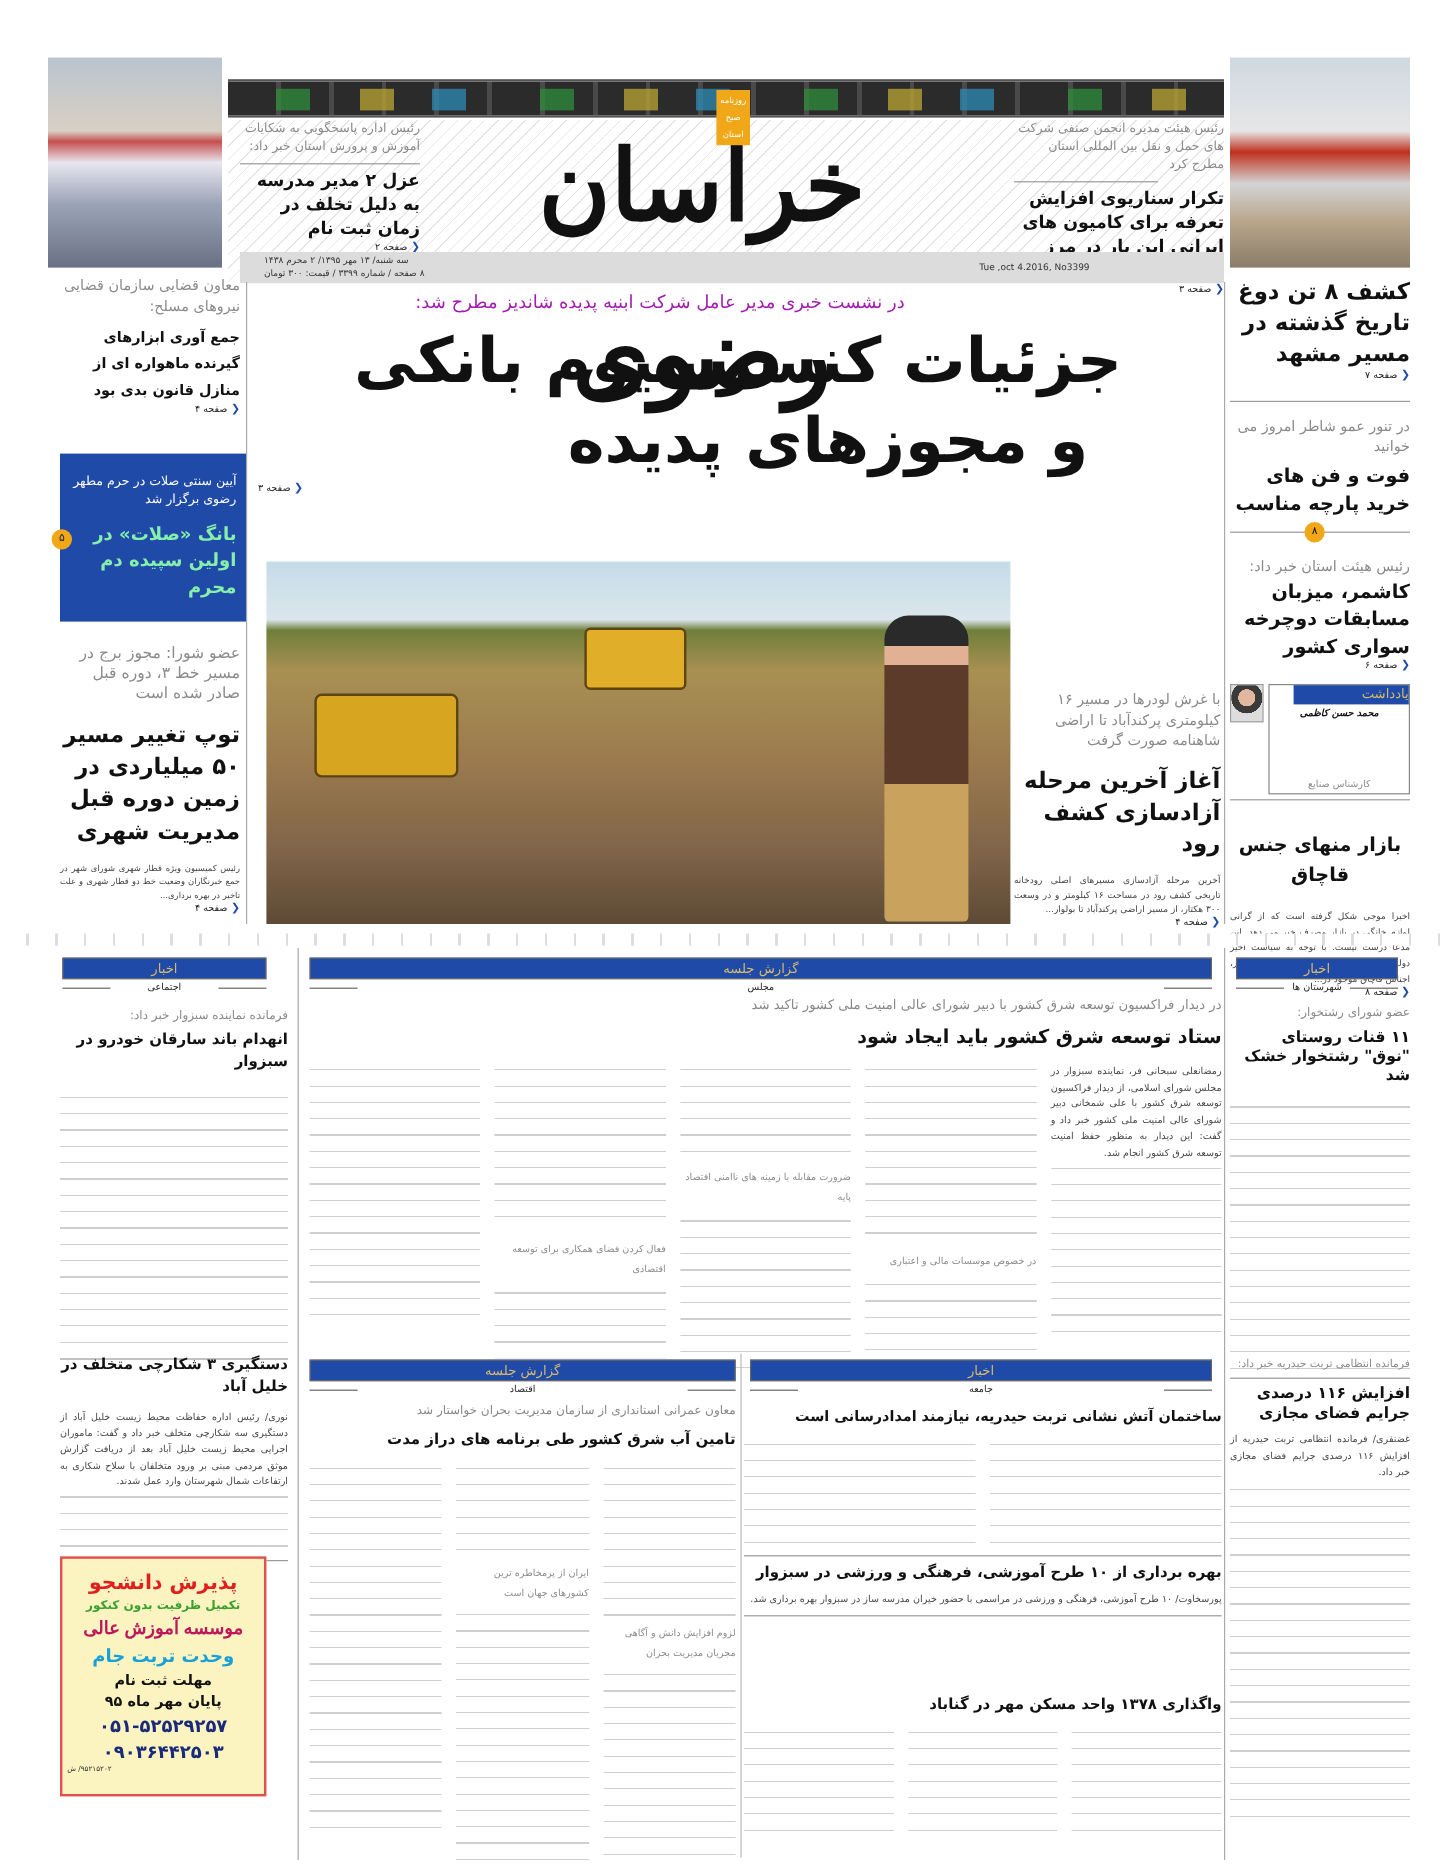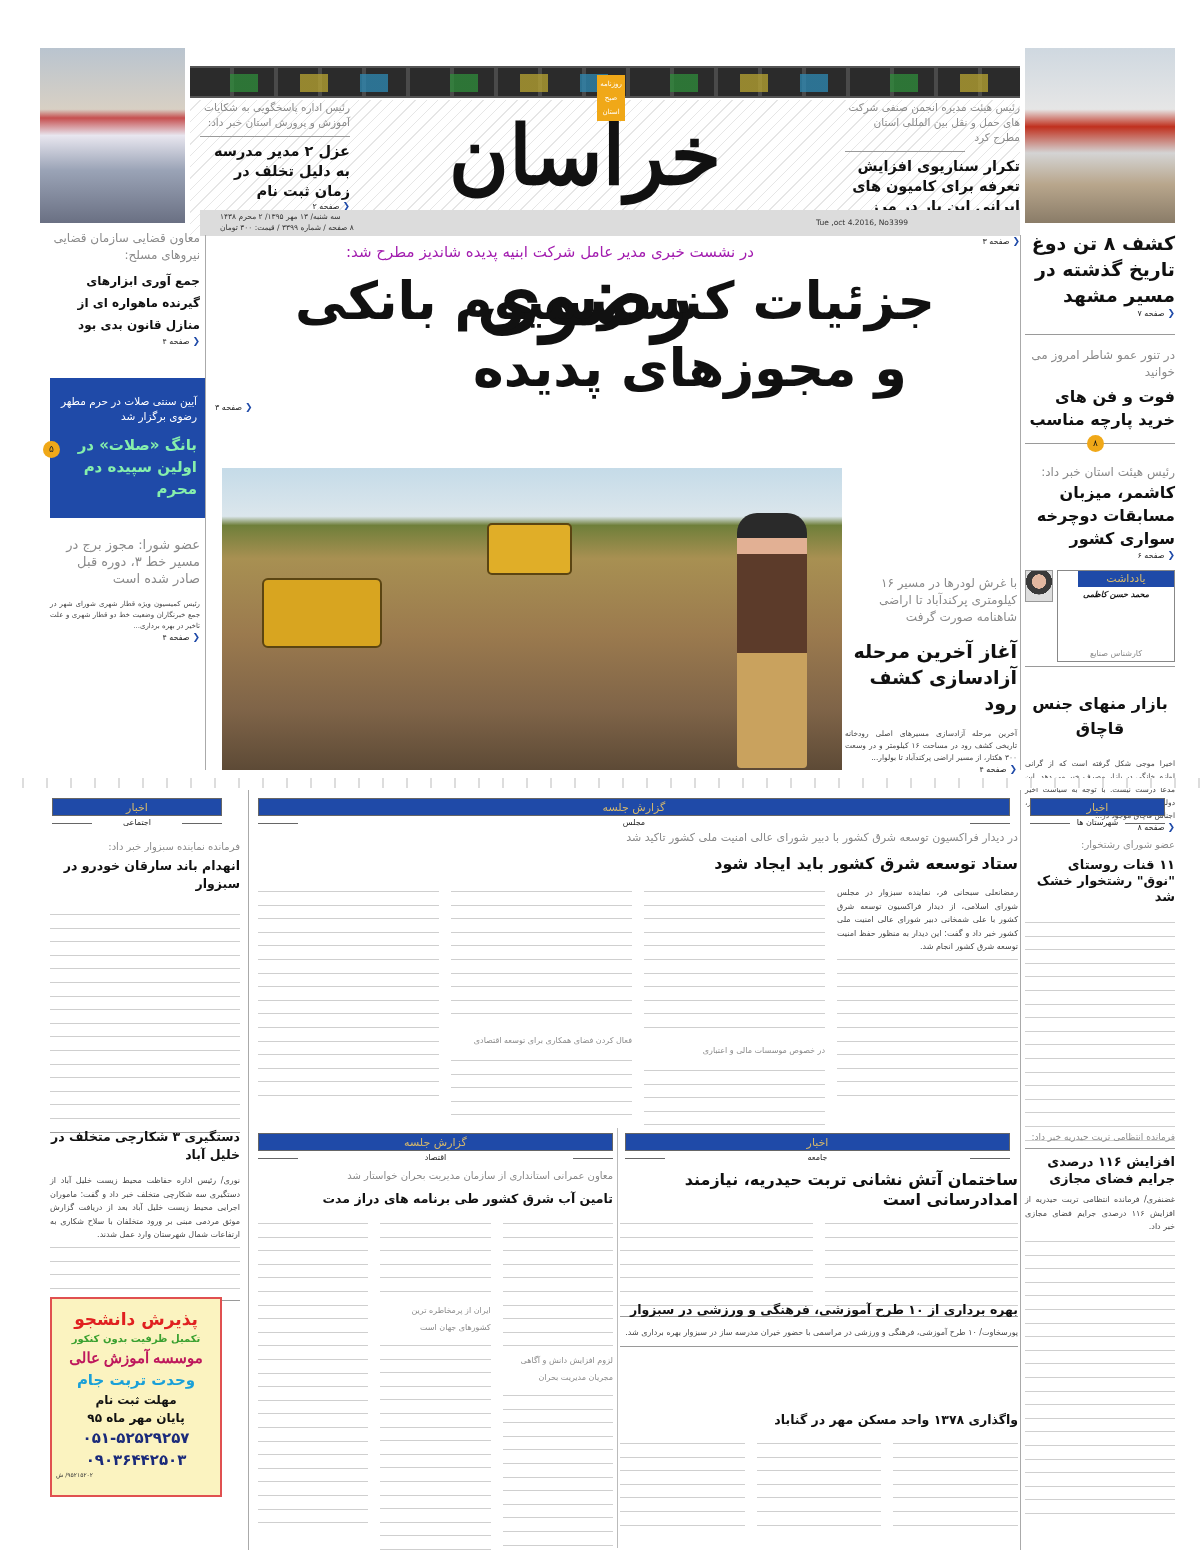--- a/index.html
+++ b/index.html
@@ -75,21 +75,21 @@
     </div>
   </div>
   <div style="margin-top:20px;">
     <div class="kick">رئیس هیئت استان خبر داد:</div>
     <div class="head" style="font-size:16px;line-height:23px;">کاشمر، میزبان مسابقات دوچرخه سواری کشور</div>
     <div class="pg">صفحه ۶</div>
   </div>
   <div style="margin-top:10px;position:relative;">
     <div style="display:flex;gap:4px;">
       <div style="flex:1;border:1px solid #888;">
-        <div style="background:#1f4aa8;color:#d7b96b;text-align:center;font-size:11px;height:16px;line-height:16px;margin-left:20px;">یادداشت</div>
+        <div style="background:#1f4aa8;color:#d7b96b;text-align:right;font-size:11px;height:16px;line-height:16px;margin-left:20px;">یادداشت</div>
         <div style="text-align:center;font-size:8px;line-height:16px;font-weight:bold;font-style:italic;">محمد حسن کاظمی</div>
         <div style="text-align:center;font-size:8px;line-height:14px;color:#888;margin-top:44px;">کارشناس صنایع</div>
       </div>
       <div style="width:28px;height:32px;background:radial-gradient(circle at 50% 35%,#e2b7a0 0 30%,#3a3a3a 31% 55%,#ddd 56%);border:1px solid #999;"></div>
     </div>
     <div class="rule" style="margin:4px 0 0;"></div>
     <div class="head" style="font-size:16px;line-height:25px;text-align:center;margin:24px 0 16px;">بازار منهای جنس قاچاق</div>
     <div class="body-txt" style="font-size:7.5px;line-height:13px;color:#444;">اخیرا موجی شکل گرفته است که از گرانی لوازم خانگی در بازار مصرف خبر می دهد. این مدعا درست نیست. با توجه به سیاست اخیر دولت برای سخت تر کردن نظارت بر بازار، اجناس قاچاق موجود در...</div>
     <div class="pg">صفحه ۸</div>
   </div>
@@ -102,20 +102,21 @@
     <div class="pg">صفحه ۴</div>
   </div>
 </div>
 <div class="abs" style="left:50px;top:378px;width:155px;height:140px;background:#1f4aa8;padding:16px 8px 0 6px;">
   <div style="color:#fff;font-size:10.5px;line-height:15px;">آیین سنتی صلات در حرم مطهر رضوی برگزار شد</div>
   <div style="color:#86efac;font-weight:bold;font-size:15px;line-height:22px;margin-top:10px;">بانگ «صلات» در اولین سپیده دم محرم</div>
   <span style="position:absolute;left:-7px;top:63px;width:17px;height:17px;border-radius:50%;background:#f0a818;font-size:9px;text-align:center;line-height:17px;color:#222;">۵</span>
 </div>
 <div class="abs" style="left:50px;top:536px;width:150px;">
   <div style="color:#8a8a8a;font-size:13px;line-height:17px;">عضو شورا: مجوز برج در مسیر خط ۳، دوره قبل صادر شده است</div>
+  <div class="head" style="font-size:19px;line-height:27px;margin-top:12px;">توپ تغییر مسیر ۵۰ میلیاردی در زمین دوره قبل مدیریت شهری</div>
   <div class="body-txt" style="font-size:7px;line-height:11px;margin-top:12px;color:#444;">رئیس کمیسیون ویژه قطار شهری شورای شهر در جمع خبرنگاران وضعیت خط دو قطار شهری و علت تاخیر در بهره برداری...</div>
   <div class="pg">صفحه ۴</div>
 </div>
 
 <div class="abs" style="left:205px;top:235px;width:1px;height:535px;background:#aaa;"></div>
 <div class="abs" style="left:1020px;top:235px;width:1px;height:535px;background:#aaa;"></div>
 
 <div class="abs" style="left:215px;top:240px;width:800px;">
   <div style="text-align:center;color:#a21caf;font-size:15px;line-height:24px;padding-right:130px;">در نشست خبری مدیر عامل شرکت ابنیه پدیده شاندیز مطرح شد:</div>
   <div style="text-align:center;font-weight:bold;font-size:52px;line-height:74px;color:#111;letter-spacing:-1px;">جزئیات کنسرسیوم بانکی</div>
@@ -165,36 +166,41 @@
     <div style="flex:1;">
       <div class="body-txt" style="color:#444;">رمضانعلی سبحانی فر، نماینده سبزوار در مجلس شورای اسلامی، از دیدار فراکسیون توسعه شرق کشور با علی شمخانی دبیر شورای عالی امنیت ملی کشور خبر داد و گفت: این دیدار به منظور حفظ امنیت توسعه شرق کشور انجام شد.</div>
       <div class="col-lines" style="height:150px;"></div>
     </div>
     <div style="flex:1;">
       <div class="col-lines" style="height:150px;"></div>
       <div class="kick" style="font-size:8px;margin:6px 0;">در خصوص موسسات مالی و اعتباری</div>
       <div class="col-lines" style="height:70px;"></div>
     </div>
     <div style="flex:1;">
+      <div class="col-lines" style="height:80px;"></div>
+      <div class="kick" style="font-size:8px;margin:6px 0;">ضرورت مقابله با زمینه های ناامنی اقتصاد پایه</div>
+      <div class="col-lines" style="height:130px;"></div>
+    </div>
+    <div style="flex:1;">
       <div class="col-lines" style="height:140px;"></div>
       <div class="kick" style="font-size:8px;margin:6px 0;">فعال کردن فضای همکاری برای توسعه اقتصادی</div>
       <div class="col-lines" style="height:60px;"></div>
     </div>
     <div style="flex:1;">
       <div class="col-lines" style="height:215px;"></div>
     </div>
   </div>
 </div>
 
 <div class="abs" style="left:625px;top:1133px;width:385px;">
   <div class="sect-hdr">اخبار</div>
   <div class="sect-sub">جامعه</div>
 </div>
 <div class="abs" style="left:620px;top:1170px;width:398px;">
-  <div class="head" style="font-size:16px;line-height:20px;">ساختمان آتش نشانی تربت حیدریه، نیازمند امدادرسانی است</div>
+  <div class="head" style="font-size:12px;line-height:20px;">ساختمان آتش نشانی تربت حیدریه، نیازمند امدادرسانی است</div>
   <div style="display:flex;gap:12px;margin-top:8px;">
     <div class="col-lines" style="flex:1;height:92px;"></div>
     <div class="col-lines" style="flex:1;height:92px;"></div>
   </div>
   <div class="rule" style="margin-top:6px;"></div>
 </div>
 <div class="abs" style="left:620px;top:1300px;width:398px;">
   <div class="head" style="font-size:12.5px;line-height:20px;">بهره برداری از ۱۰ طرح آموزشی، فرهنگی و ورزشی در سبزوار</div>
   <div style="display:flex;gap:12px;margin-top:6px;">
     <div class="body-txt" style="flex:1;color:#444;">پورسخاوت/ ۱۰ طرح آموزشی، فرهنگی و ورزشی در مراسمی با حضور خیران مدرسه ساز در سبزوار بهره برداری شد.</div>

